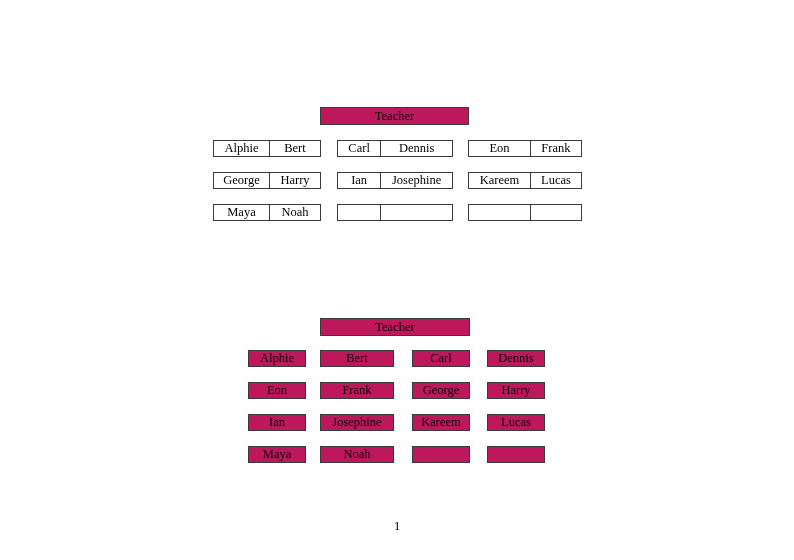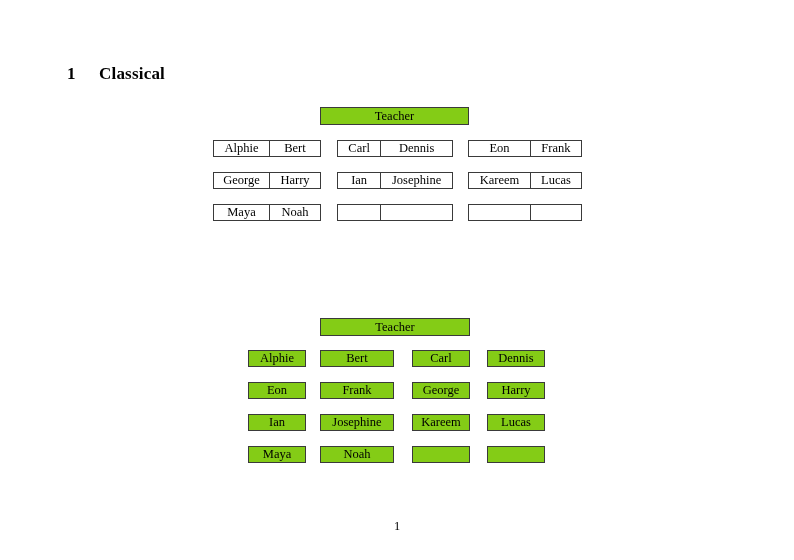--- a/index.html
+++ b/index.html
@@ -32,21 +32,21 @@
 
   .diagram { position: absolute; }
   #diagram-classical { left: 0; top: 0; }
   #diagram-distributed { left: 0; top: 0; }
 
   
   .box {
     position: absolute;
     box-sizing: border-box;
     border: 1px solid #3a3a3a;
-    background: #84cc16;
+    background: #be185d;
     height: 17px;
     line-height: 15px;
     font-size: 12.5px;
     text-align: center;
     white-space: nowrap;
     overflow: hidden;
   }
   .teacher-box {
     height: 18px;
     line-height: 16px;
@@ -79,23 +79,20 @@
     top: 519px;
     text-align: center;
     font-size: 12.5px;
   }
 </style>
 </head>
 <body>
 
 <div class="page">
 
-  <div class="section-heading" id="heading-classical">
-    <span class="num">1</span><span>Classical</span>
-  </div>
 
   <div class="diagram" id="diagram-classical">
       <div class="box teacher-box" style="left: 320px; top: 107px; width: 149px;">Teacher</div>
       <div class="pair-group" style="left: 213px; top: 140px; width: 108px;">
         <div class="cell" style="width: 56px;">Alphie</div>
         <div class="cell" style="width: 52px;">Bert</div>
       </div>
       <div class="pair-group" style="left: 213px; top: 172px; width: 108px;">
         <div class="cell" style="width: 56px;">George</div>
         <div class="cell" style="width: 52px;">Harry</div>

